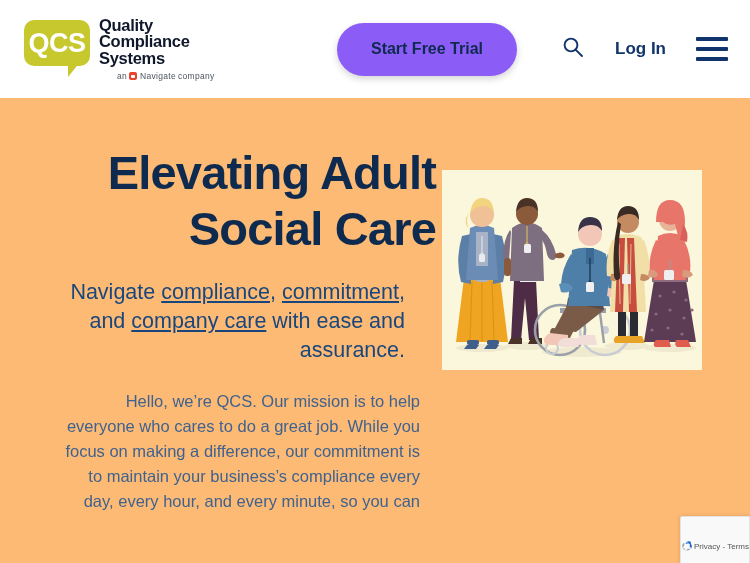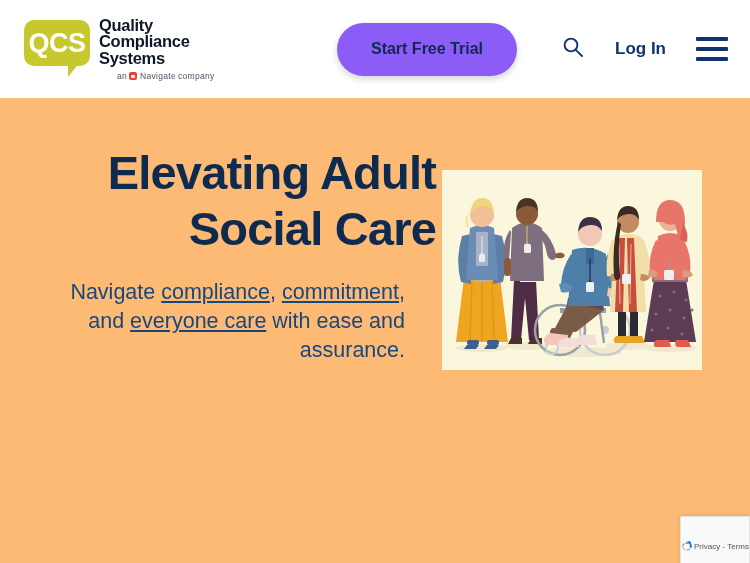--- a/index.html
+++ b/index.html
@@ -236,23 +236,24 @@
     </div>
   </div>
 </header>
 
 <section class="hero">
 
   <div class="hero-left">
     <h1 class="hero-title">Elevating Adult Social Care</h1>
 
     <p class="hero-sub">
-      <span>Navigate </span><a href="#">compliance</a><span>, </span><a href="#">commitment</a><span>, and </span><a href="#">everyone care</a><span> with ease and assurance.</span>
+      <span>Navigate </span><a href="#">compliance</a><span>, </span><a href="#">commitment</a><span>, and </span><a href="#">company care</a><span> with ease and assurance.</span>
     </p>
 
+    <p class="hero-body">Hello, we’re QCS. Our mission is to help everyone who cares to do a great job. While you focus on making a difference, our commitment is to maintain your business’s compliance every day, every hour, and every minute, so you can</p>
   </div>
 
   <div class="hero-right">
     <svg class="illus" viewBox="0 0 260 200">
       <rect x="0" y="0" width="260" height="200" fill="#FAF7DC"></rect>
 
       <ellipse cx="40" cy="178" rx="26" ry="4" fill="#EFE9CF"></ellipse>
       <ellipse cx="85" cy="176" rx="22" ry="4" fill="#EFE9CF"></ellipse>
       <ellipse cx="140" cy="182" rx="40" ry="5" fill="#EFE9CF"></ellipse>
       <ellipse cx="185" cy="176" rx="22" ry="4" fill="#EFE9CF"></ellipse>

